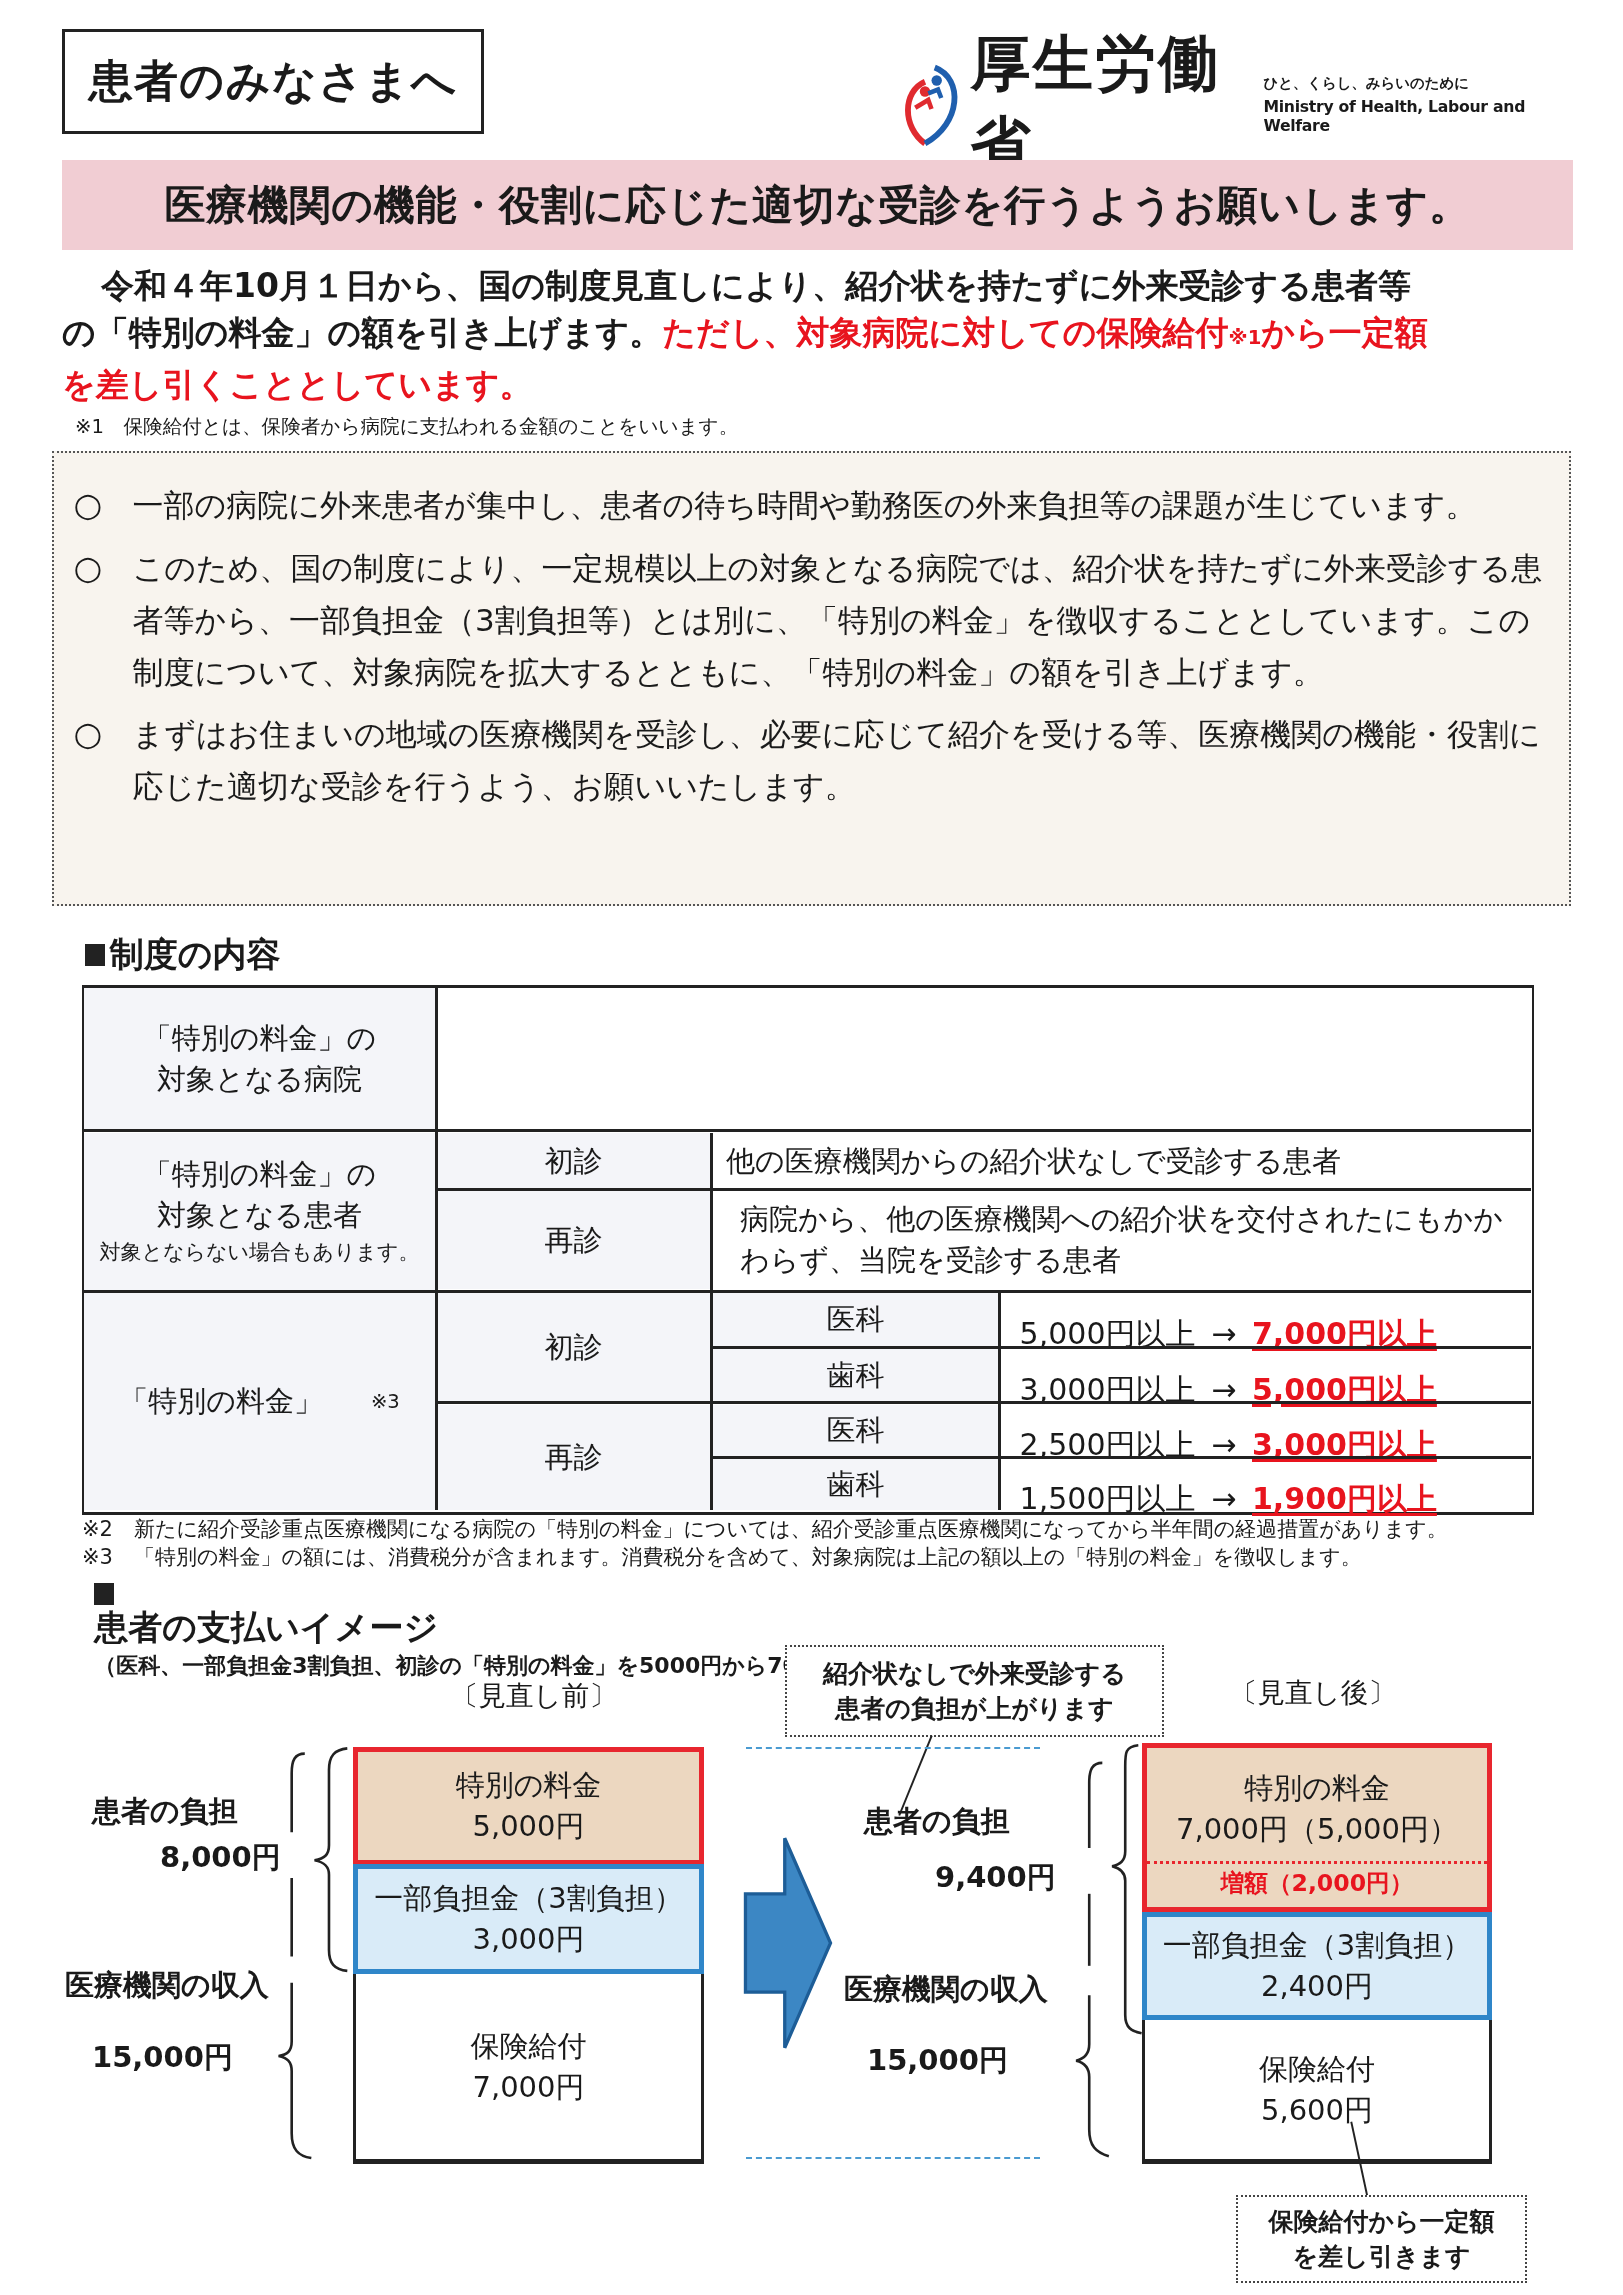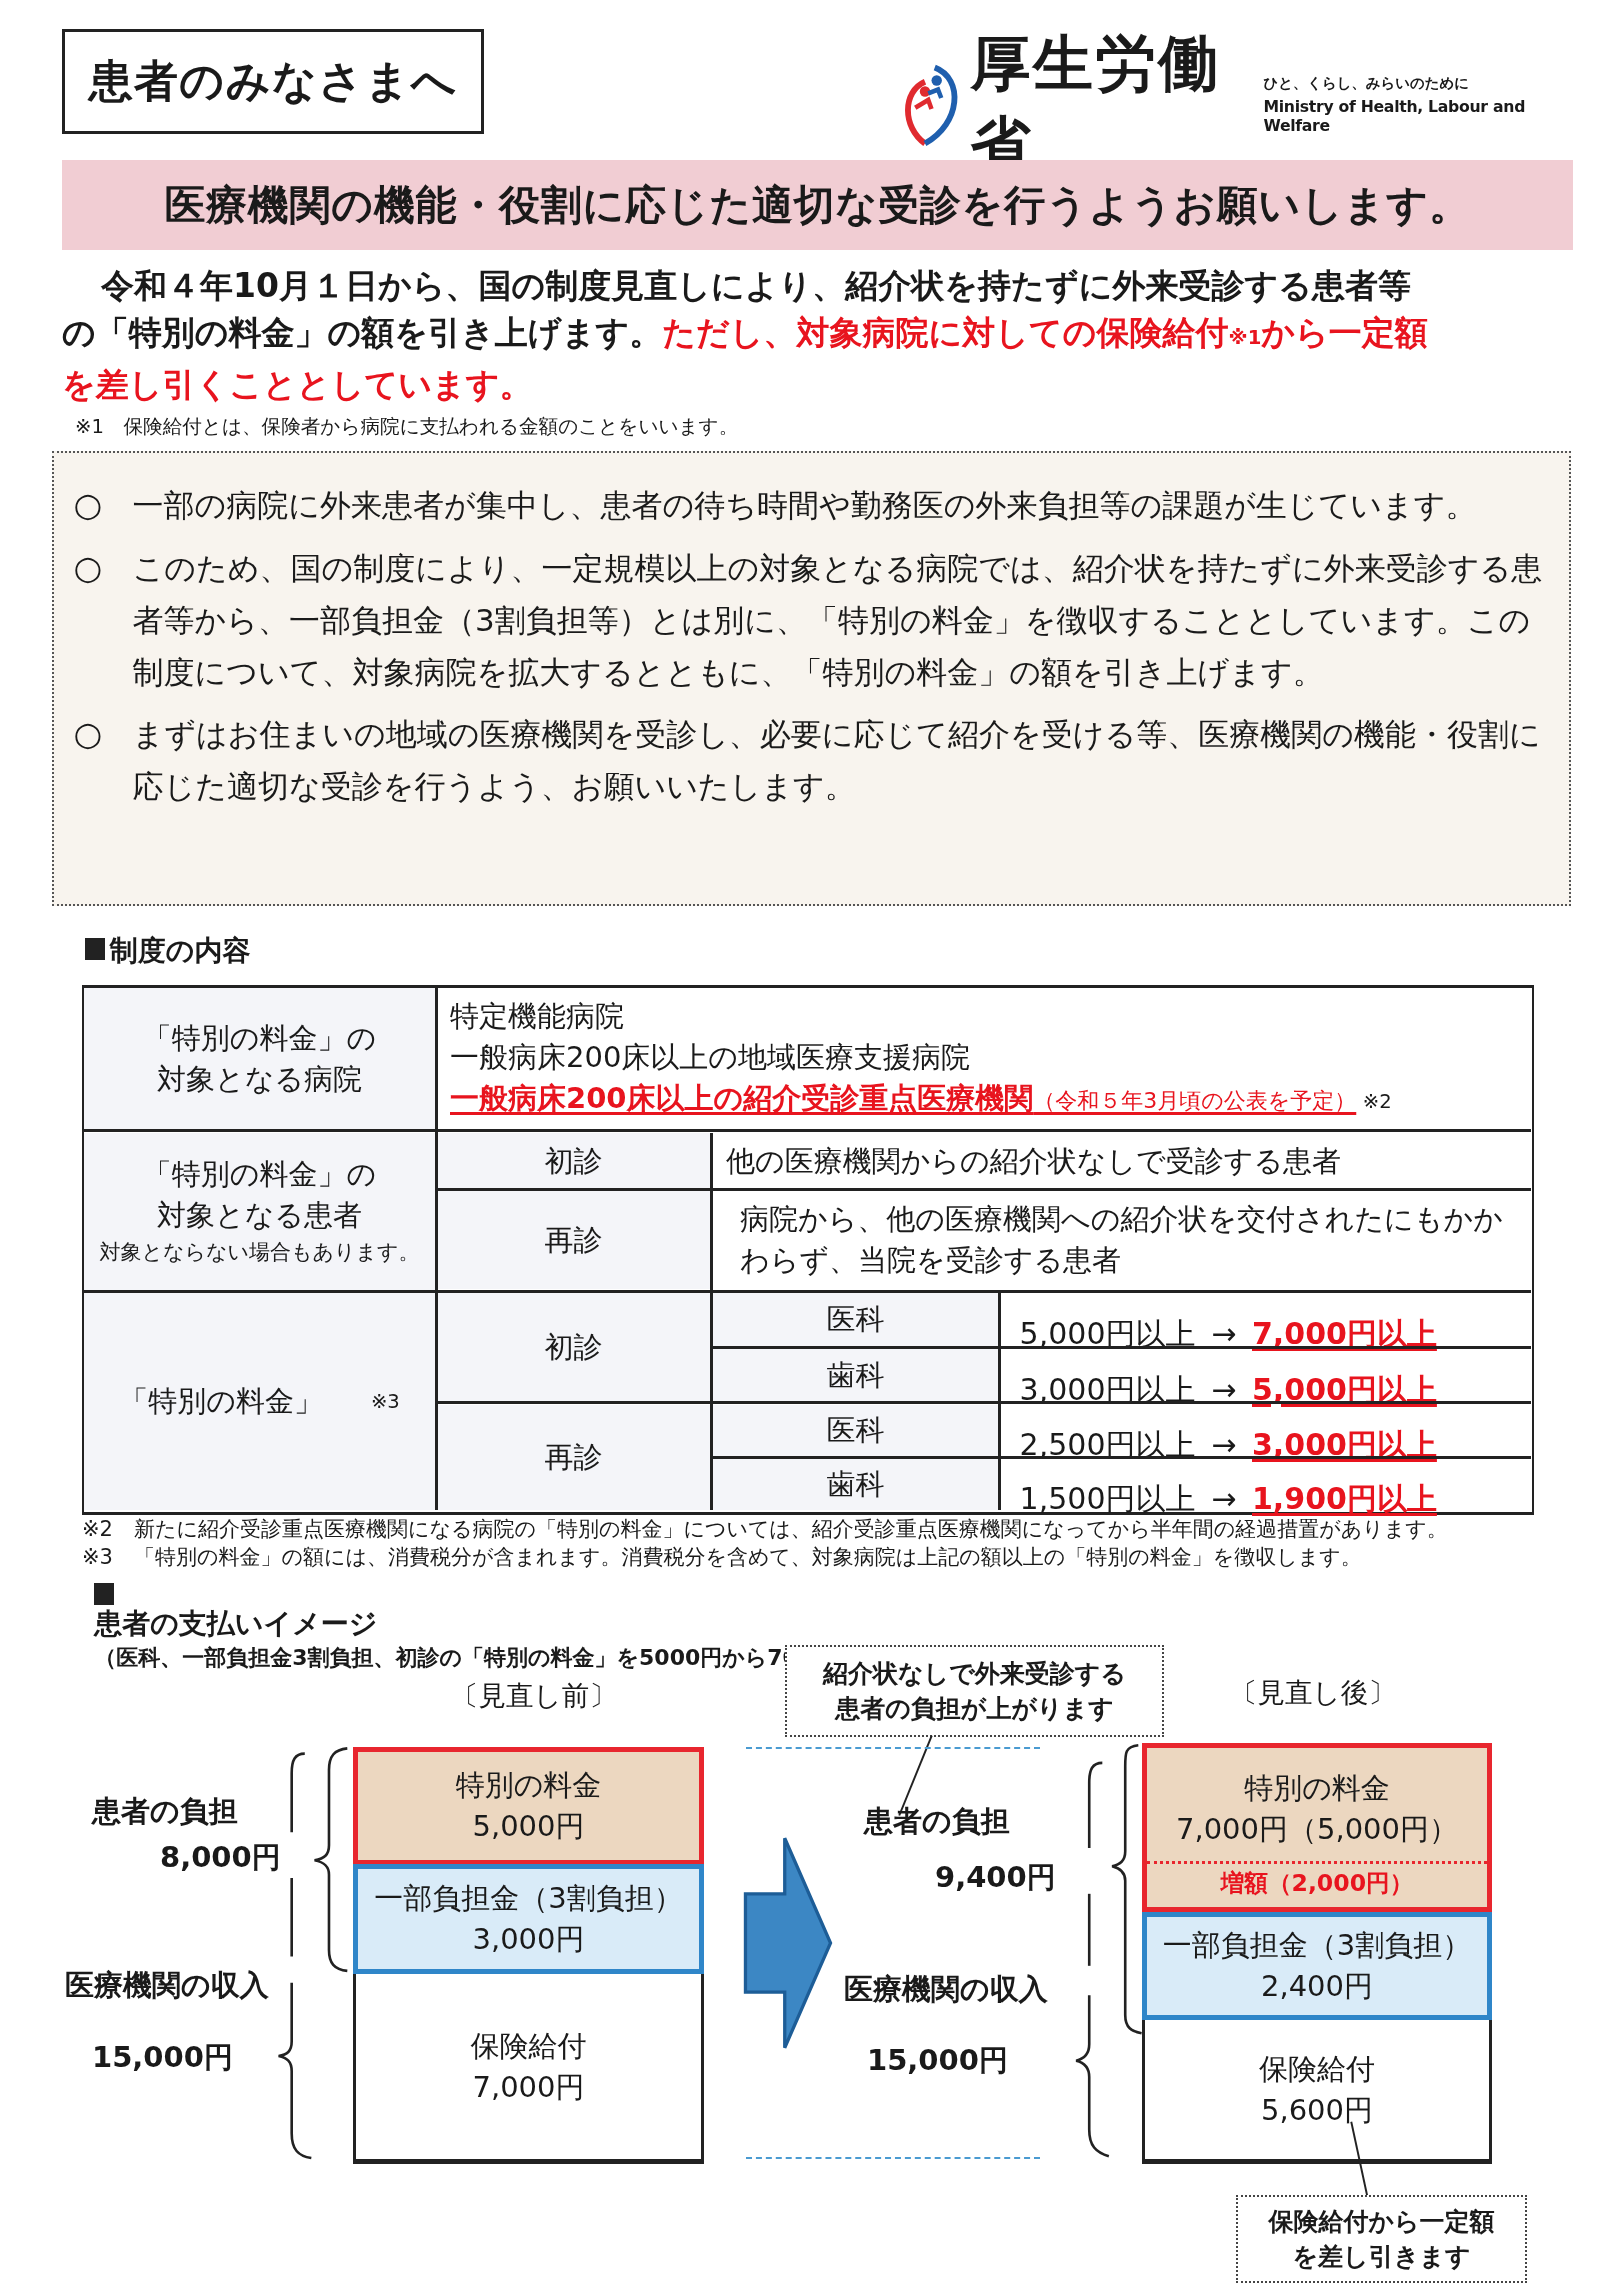--- a/index.html
+++ b/index.html
@@ -26,21 +26,21 @@
   #intro sup { font-size: 19.6px; vertical-align: baseline; }
   #note1 { left: 75px; top: 413px; font-size: 19.6px; white-space: nowrap; }
 
   #points { left: 52px; top: 451px; width: 1519px; height: 455px; background: #f8f4ee; border: 2px dotted #555; padding: 26px 19.6px 0 19.6px; }
   .point { display: flex; font-size: 31px; line-height: 52px; margin-bottom: 10.5px; }
   .point .bullet { width: 59px; flex: none; font-size: 33px; }
   .point .text { flex: 1; }
 
   .sec-head { display: flex; align-items: baseline; white-space: nowrap; }
   .sec-head .sq { display: inline-block; width: 19.6px; height: 22px; background: #222; margin-right: 5.2px; }
-  .sec-head .big { font-size: 28px; font-weight: bold; }
+  .sec-head .big { font-size: 34px; font-weight: bold; }
   .sec-head .small { font-size: 22px; font-weight: bold; margin-left: 9.2px; }
 
   
   #table { left: 82px; top: 985px; width: 1452px; height: 530px; border: 2.6px solid #222; border-top-width: 3.9px; border-bottom-width: 3.9px; }
   .cell { position: absolute; display: flex; align-items: center; justify-content: center; text-align: center; font-size: 29px; line-height: 41px; }
   .shade { background: #f4f5f9; }
   .hline { position: absolute; height: 3.3px; background: #222; }
   .vline { position: absolute; width: 2.6px; background: #222; }
   .cell.left { justify-content: flex-start; text-align: left; padding-left: 13px; }
   .u-red { color: #e8141e; font-weight: bold; text-decoration: underline; text-decoration-thickness: 2.6px; text-underline-offset: 3.9px; }
@@ -110,27 +110,20 @@
   <span class="sq"></span>
   <span class="big">制度の内容</span>
 </div>
 
 <div class="abs" id="table">
 
   <div class="cell shade" style="left:0; top:0; width:351px; height:141px; flex-direction:column;">
     <div>「特別の料金」の</div>
     <div>対象となる病院</div>
   </div>
-  <div class="cell left" style="left:353px; top:0; width:1094px; height:141px; flex-direction:column; align-items:flex-start; justify-content:center;">
-    <div>特定機能病院</div>
-    <div>一般病床200床以上の地域医療支援病院</div>
-    <div style="white-space:nowrap;">
-      <span class="u-red">一般病床200床以上の紹介受診重点医療機関</span><span class="u-red" style="font-weight:normal; font-size:22px;">（令和５年3月頃の公表を予定）</span><span style="font-size:19.6px; margin-left:6.5px;">※2</span>
-    </div>
-  </div>
   <div class="hline" style="left:0; top:141px; width:1447px;"></div>
 
   <div class="cell shade" style="left:0; top:145px; width:351px; height:157px; flex-direction:column;">
     <div>「特別の料金」の</div>
     <div>対象となる患者</div>
     <div style="font-size:21px; line-height:33px;">対象とならない場合もあります。</div>
   </div>
   <div class="cell shade" style="left:353px; top:145px; width:273px; height:56px;">初診</div>
   <div class="cell left" style="left:629px; top:145px; width:818px; height:56px;">他の医療機関からの紹介状なしで受診する患者</div>
   <div class="hline" style="left:353px; top:200px; width:1094px;"></div>

